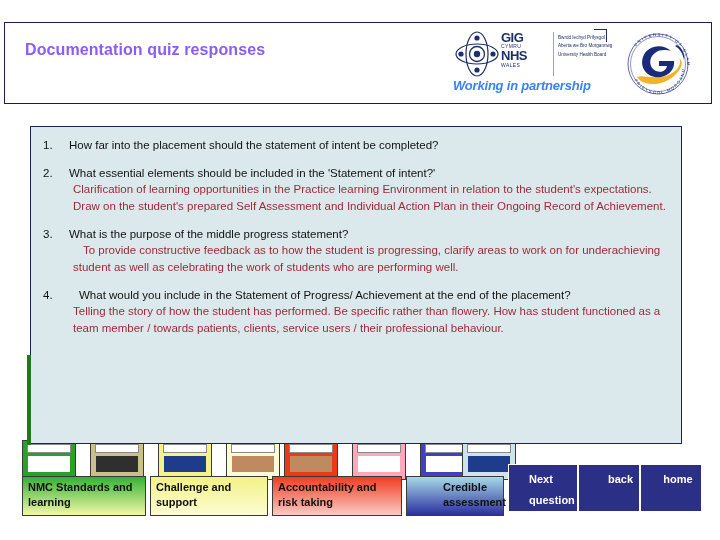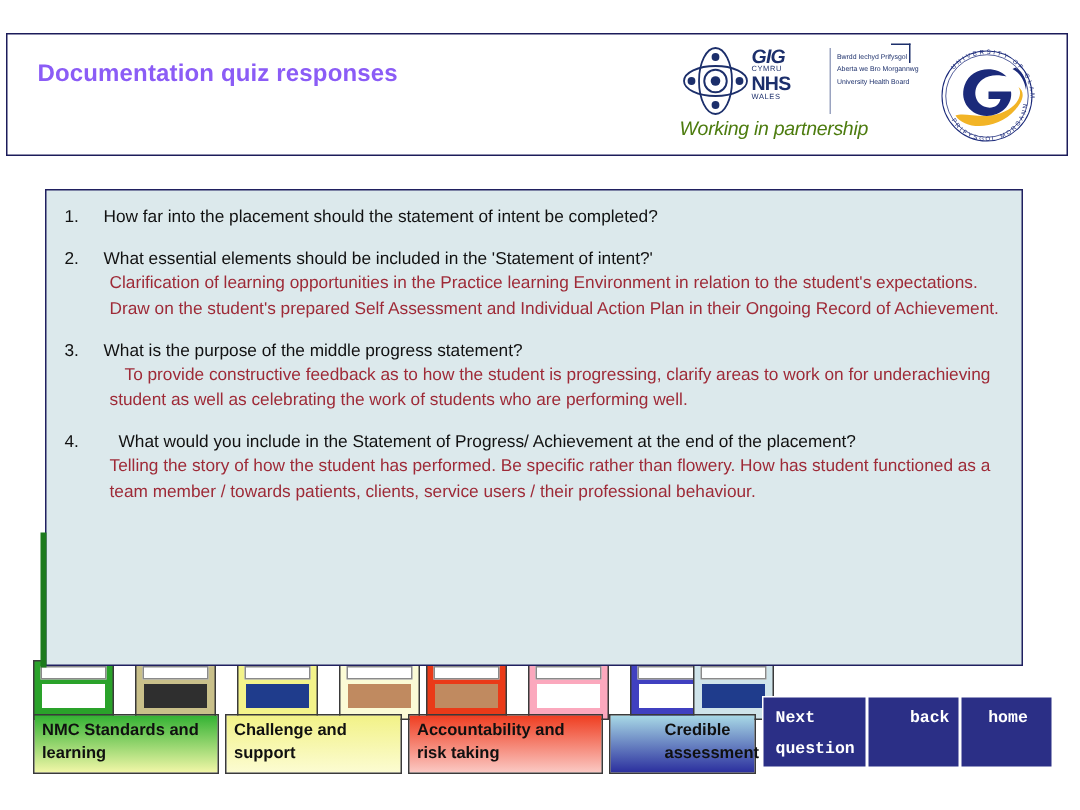--- a/index.html
+++ b/index.html
@@ -54,21 +54,21 @@
     height: 50px;
   }
   #nhs-wordmark {
     position: absolute;
     left: 46px;
     top: 2px;
     width: 48px;
     color: #1c2f6b;
     line-height: 1.02;
   }
-  #nhs-wordmark .gig { font-size: 13px; font-weight: bold; letter-spacing: -0.5px; font-style: italic; }
+  #nhs-wordmark .gig { font-size: 13px; font-weight: bold; letter-spacing: -0.5px; }
   #nhs-wordmark .cymru { font-size: 5px; letter-spacing: 0.4px; }
   #nhs-wordmark .nhs { font-size: 13px; font-weight: bold; letter-spacing: -0.5px; }
   #nhs-wordmark .wales { font-size: 5px; letter-spacing: 0.4px; }
   #nhs-divider {
     position: absolute;
     left: 98px; top: 3px;
     width: 1px; height: 44px;
     background: #9aa3c0;
   }
   #nhs-board-text {
@@ -86,22 +86,22 @@
     width: 12px; height: 12px;
     border-top: 1px solid #1c2f6b;
     border-right: 1px solid #1c2f6b;
   }
   #working-partnership {
     position: absolute;
     left: 12px;
     top: 53px;
     font-size: 13px;
     font-style: italic;
-    font-weight: normal;
-    color: #4d7c0f;
+    font-weight: bold;
+    color: #3b82f6;
     letter-spacing: -0.2px;
     white-space: nowrap;
   }
   #glamorgan-logo {
     position: absolute;
     left: 176px;
     top: 0px;
     width: 82px;
     height: 78px;
   }
@@ -152,21 +152,21 @@
     height: 48px;
     background: #2b2f86;
     border: 1px solid #ffffff;
     box-sizing: border-box;
     color: #ffffff;
     font-size: 11px;
     font-weight: bold;
     line-height: 1.95;
     overflow: hidden;
   }
-  .nav-btn .nb-inner { padding: 4px 6px 0 8px; font-family: Liberation Mono, monospace; }
+  .nav-btn .nb-inner { padding: 4px 6px 0 20px; }
 
   
   #content-box {
     position: absolute;
     left: 30px;
     top: 126px;
     width: 652px;
     height: 318px;
     background: #dce9ec;
     border: 1px solid #202060;

